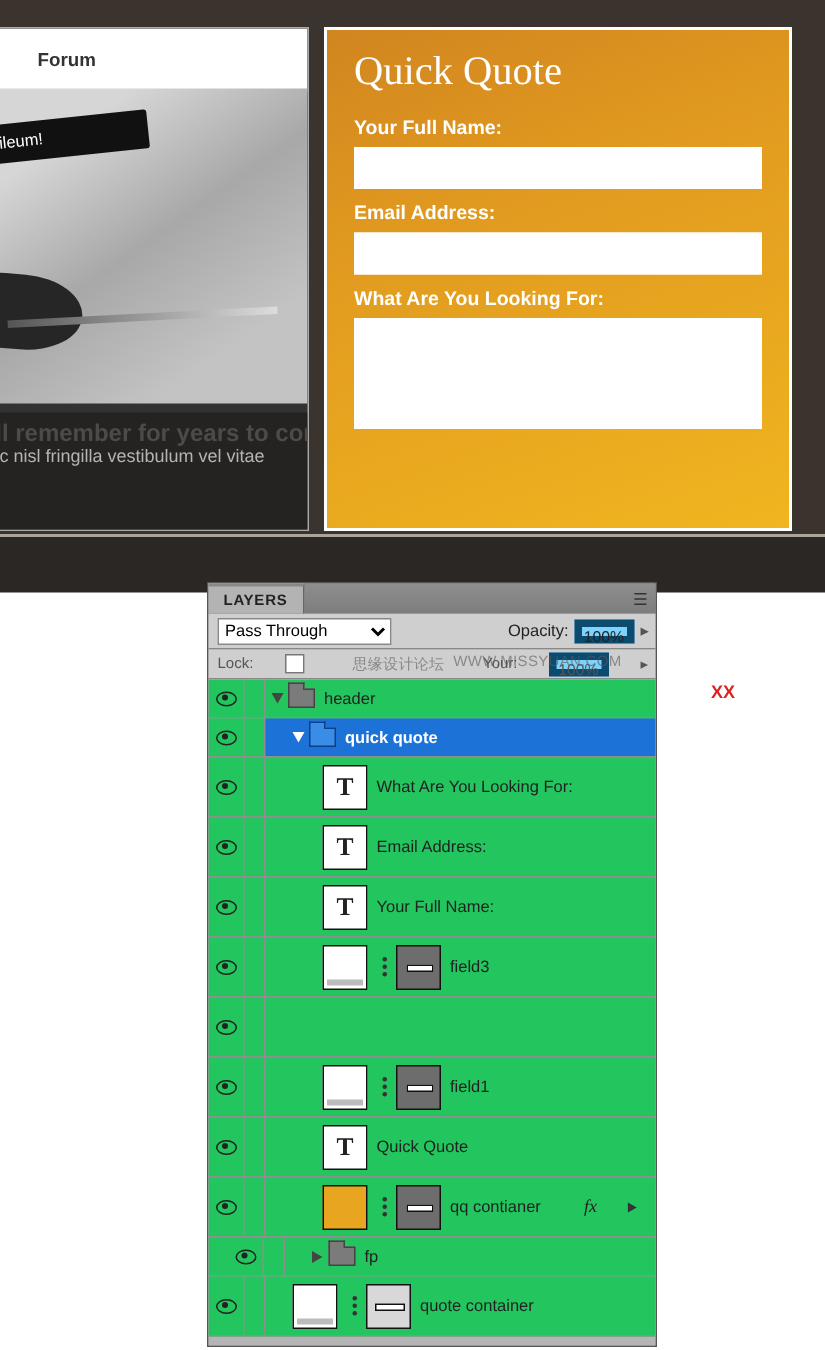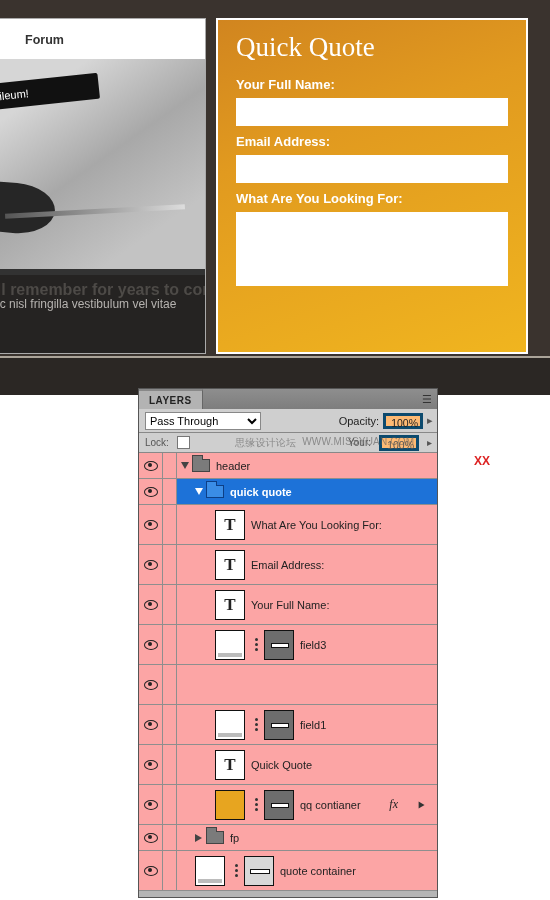--- a/index.html
+++ b/index.html
@@ -95,42 +95,42 @@
   }
   .panel-menu-btn {
     position:absolute; right:0; top:0; width:20px; height:20px;
     display:flex; align-items:center; justify-content:center; color:#333;
   }
   .ctrl-row {
     height:24px; background:#cfcfcf; border-bottom:1px solid #888;
     display:flex; align-items:center; padding-left:6px; font-size:11px; gap:4px;
   }
   .blend-select { width:116px; height:18px; border:1px solid #888; background:#fff; font-size:11px; }
-  .opacity-box { width:40px; height:16px; border:3px solid #0c4a6e; background:#fdba74; text-align:right; padding-right:2px; font-size:10.5px; line-height:15px;}
+  .opacity-box { width:40px; height:16px; border:5px solid #0c4a6e; background:#7dd3fc; text-align:right; padding-right:2px; font-size:10.5px; line-height:15px;}
   .lock-row {
     height:20px; background:#cfcfcf; border-bottom:1px solid #888;
-    display:flex; align-items:center; padding-left:6px; font-size:10px; gap:8px;
+    display:flex; align-items:center; padding-left:6px; font-size:10px; gap:21px;
     color:#555;
   }
   .lock-swatch { width:13px; height:13px; border:1px solid #777; background:#fff; }
   .watermark {
     position:absolute; left:96px; top:47px; font-size:10px; color:rgba(90,90,90,.6);
     letter-spacing:.2px; display:flex; gap:6px;
   }
 
   .layers-scroll {
     position:absolute; left:0; top:64px; right:0; bottom:0; overflow:hidden;
     background:#b5b5b5;
   }
   .layer-row {
     display:flex; align-items:flex-start; height:40px; border-bottom:1px solid #8e8e8e;
-    background:#fca5a5;
+    background:#22c55e;
   }
   .layer-row.group { height:26px; }
-  .layer-row.short { height:26px; }
+  .layer-row.short { height:26px;padding-left:13px; }
   .vis-col { width:24px; height:100%; border-right:1px solid #8e8e8e; display:flex;align-items:center;justify-content:center;}
   .empty-col { width:14px; height:100%; border-right:1px solid #8e8e8e;}
   .eye { width:14px; height:10px; border:1.5px solid #222; border-radius:60%; position:relative;}
   .eye::after{content:"";position:absolute;left:3.5px;top:1.5px;width:4px;height:4px;background:#222;border-radius:50%;}
   .indent { display:inline-block; }
   .tw { width:8px; height:8px; display:inline-block; }
   .tw.down { border-left:4.5px solid transparent; border-right:4.5px solid transparent; border-top:7px solid #444; margin-right:3px;}
   .tw.right { border-top:4.5px solid transparent; border-bottom:4.5px solid transparent; border-left:7px solid #444; margin-right:3px;}
   .folder { width:18px; height:13px; background:#7b7b7b; border:1px solid #444; position:relative; margin-right:6px; display:inline-block;}
   .folder::before{content:"";position:absolute;left:-1px;top:-5px;width:9px;height:4px;background:#7b7b7b;border:1px solid #444;border-bottom:none;}

